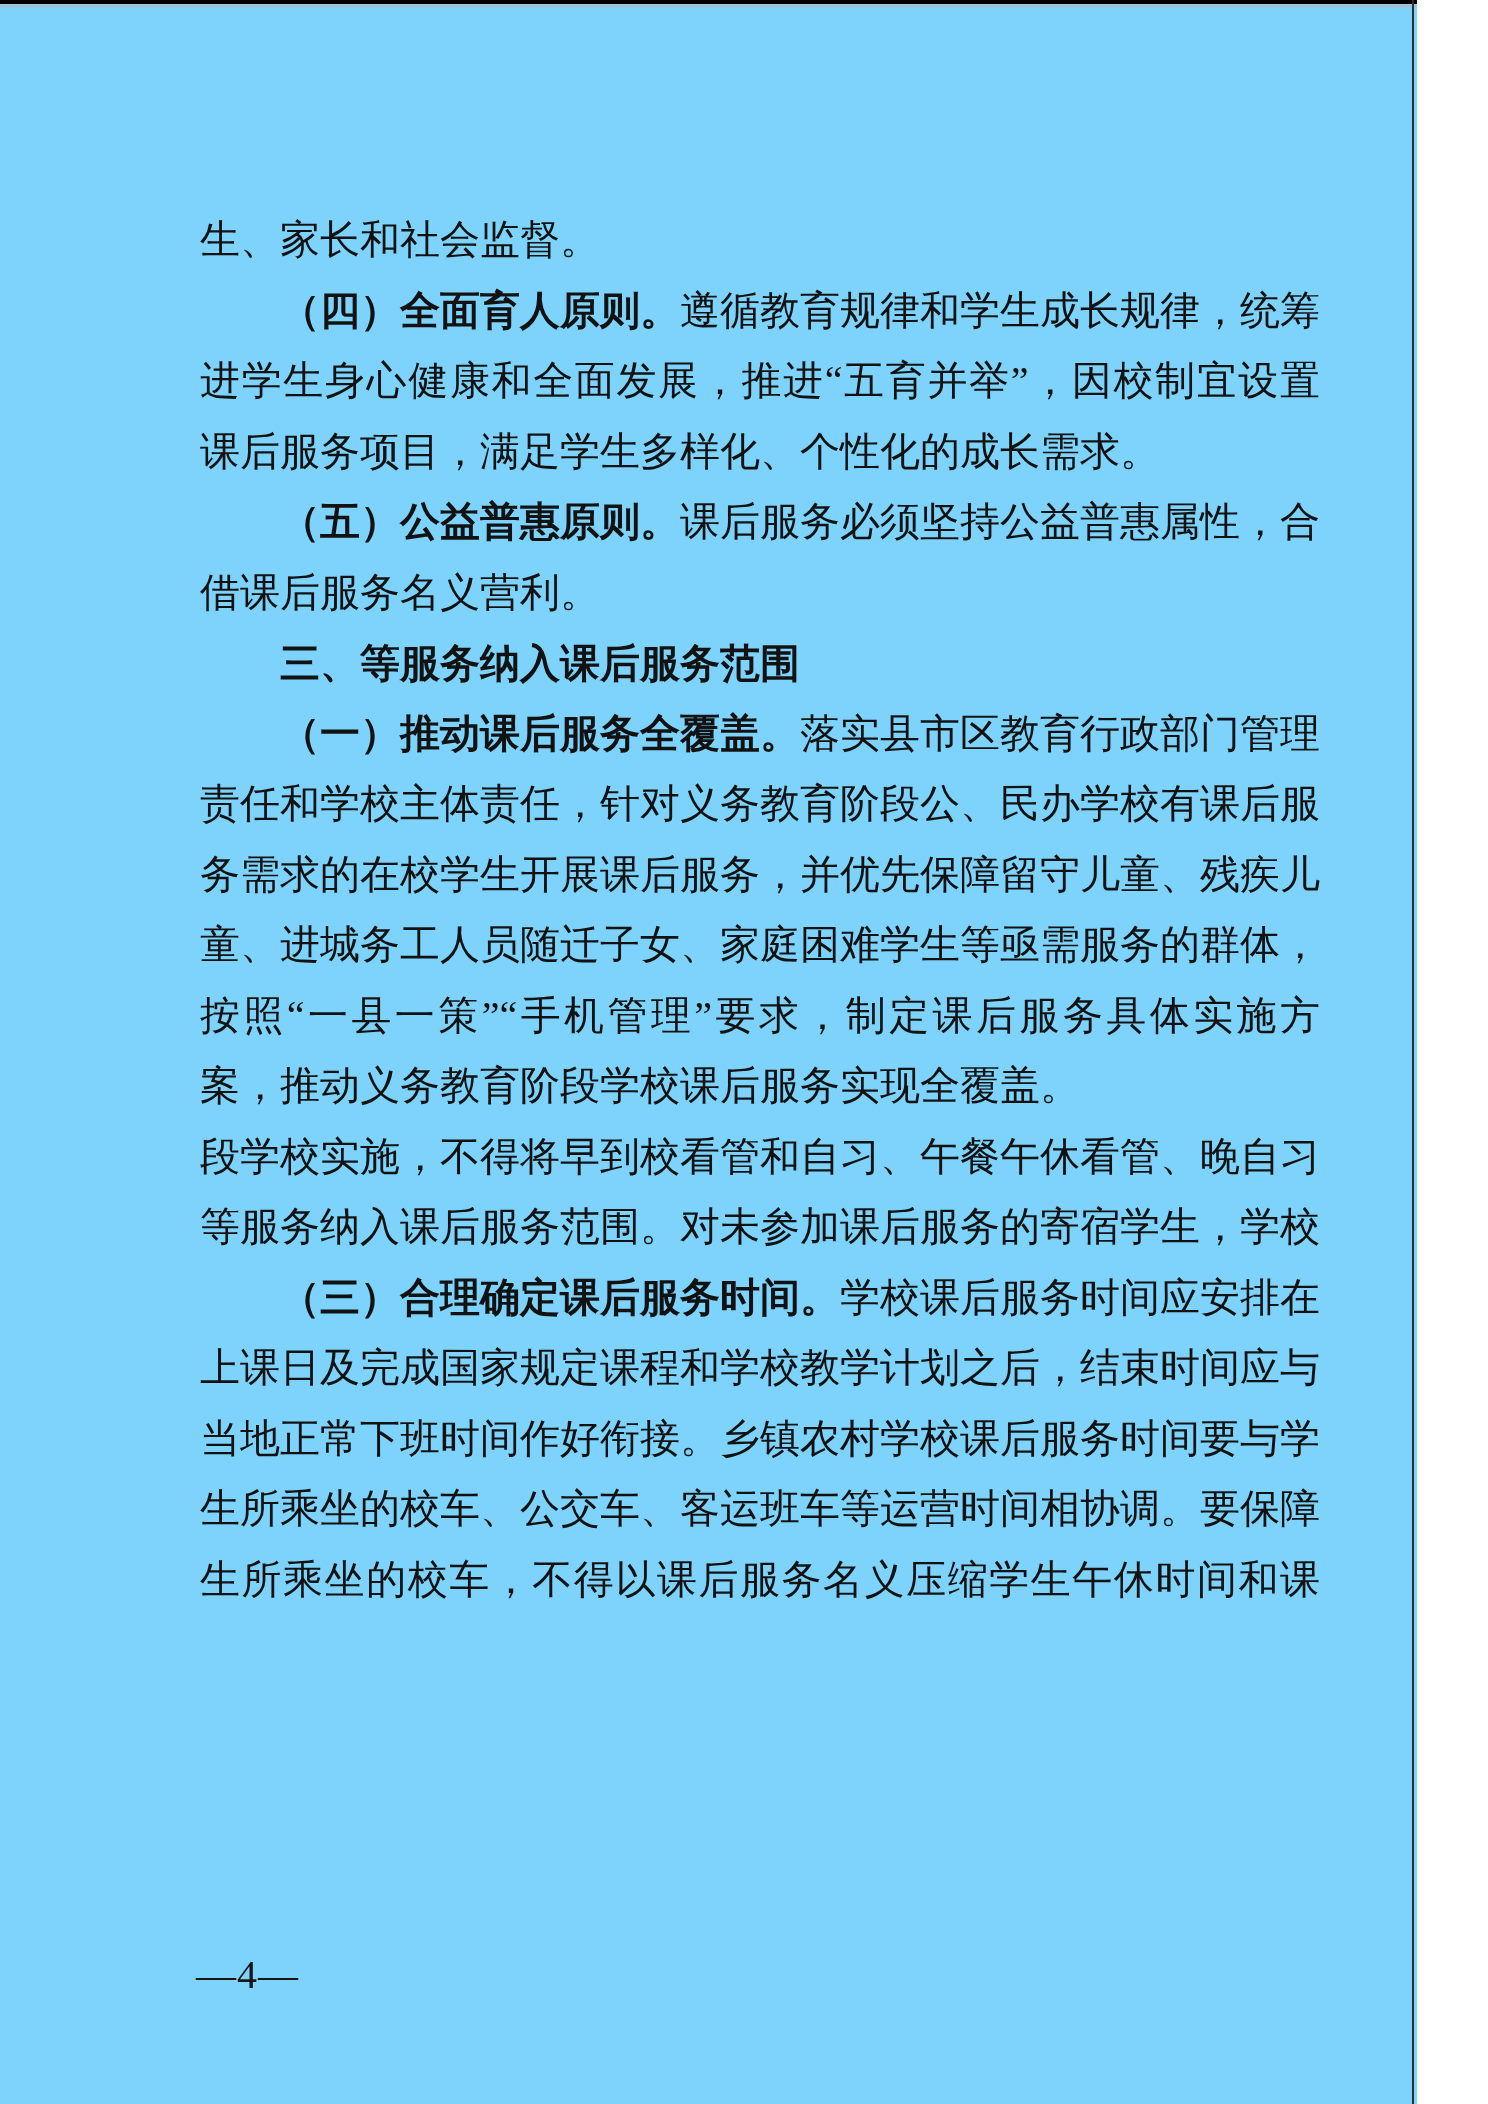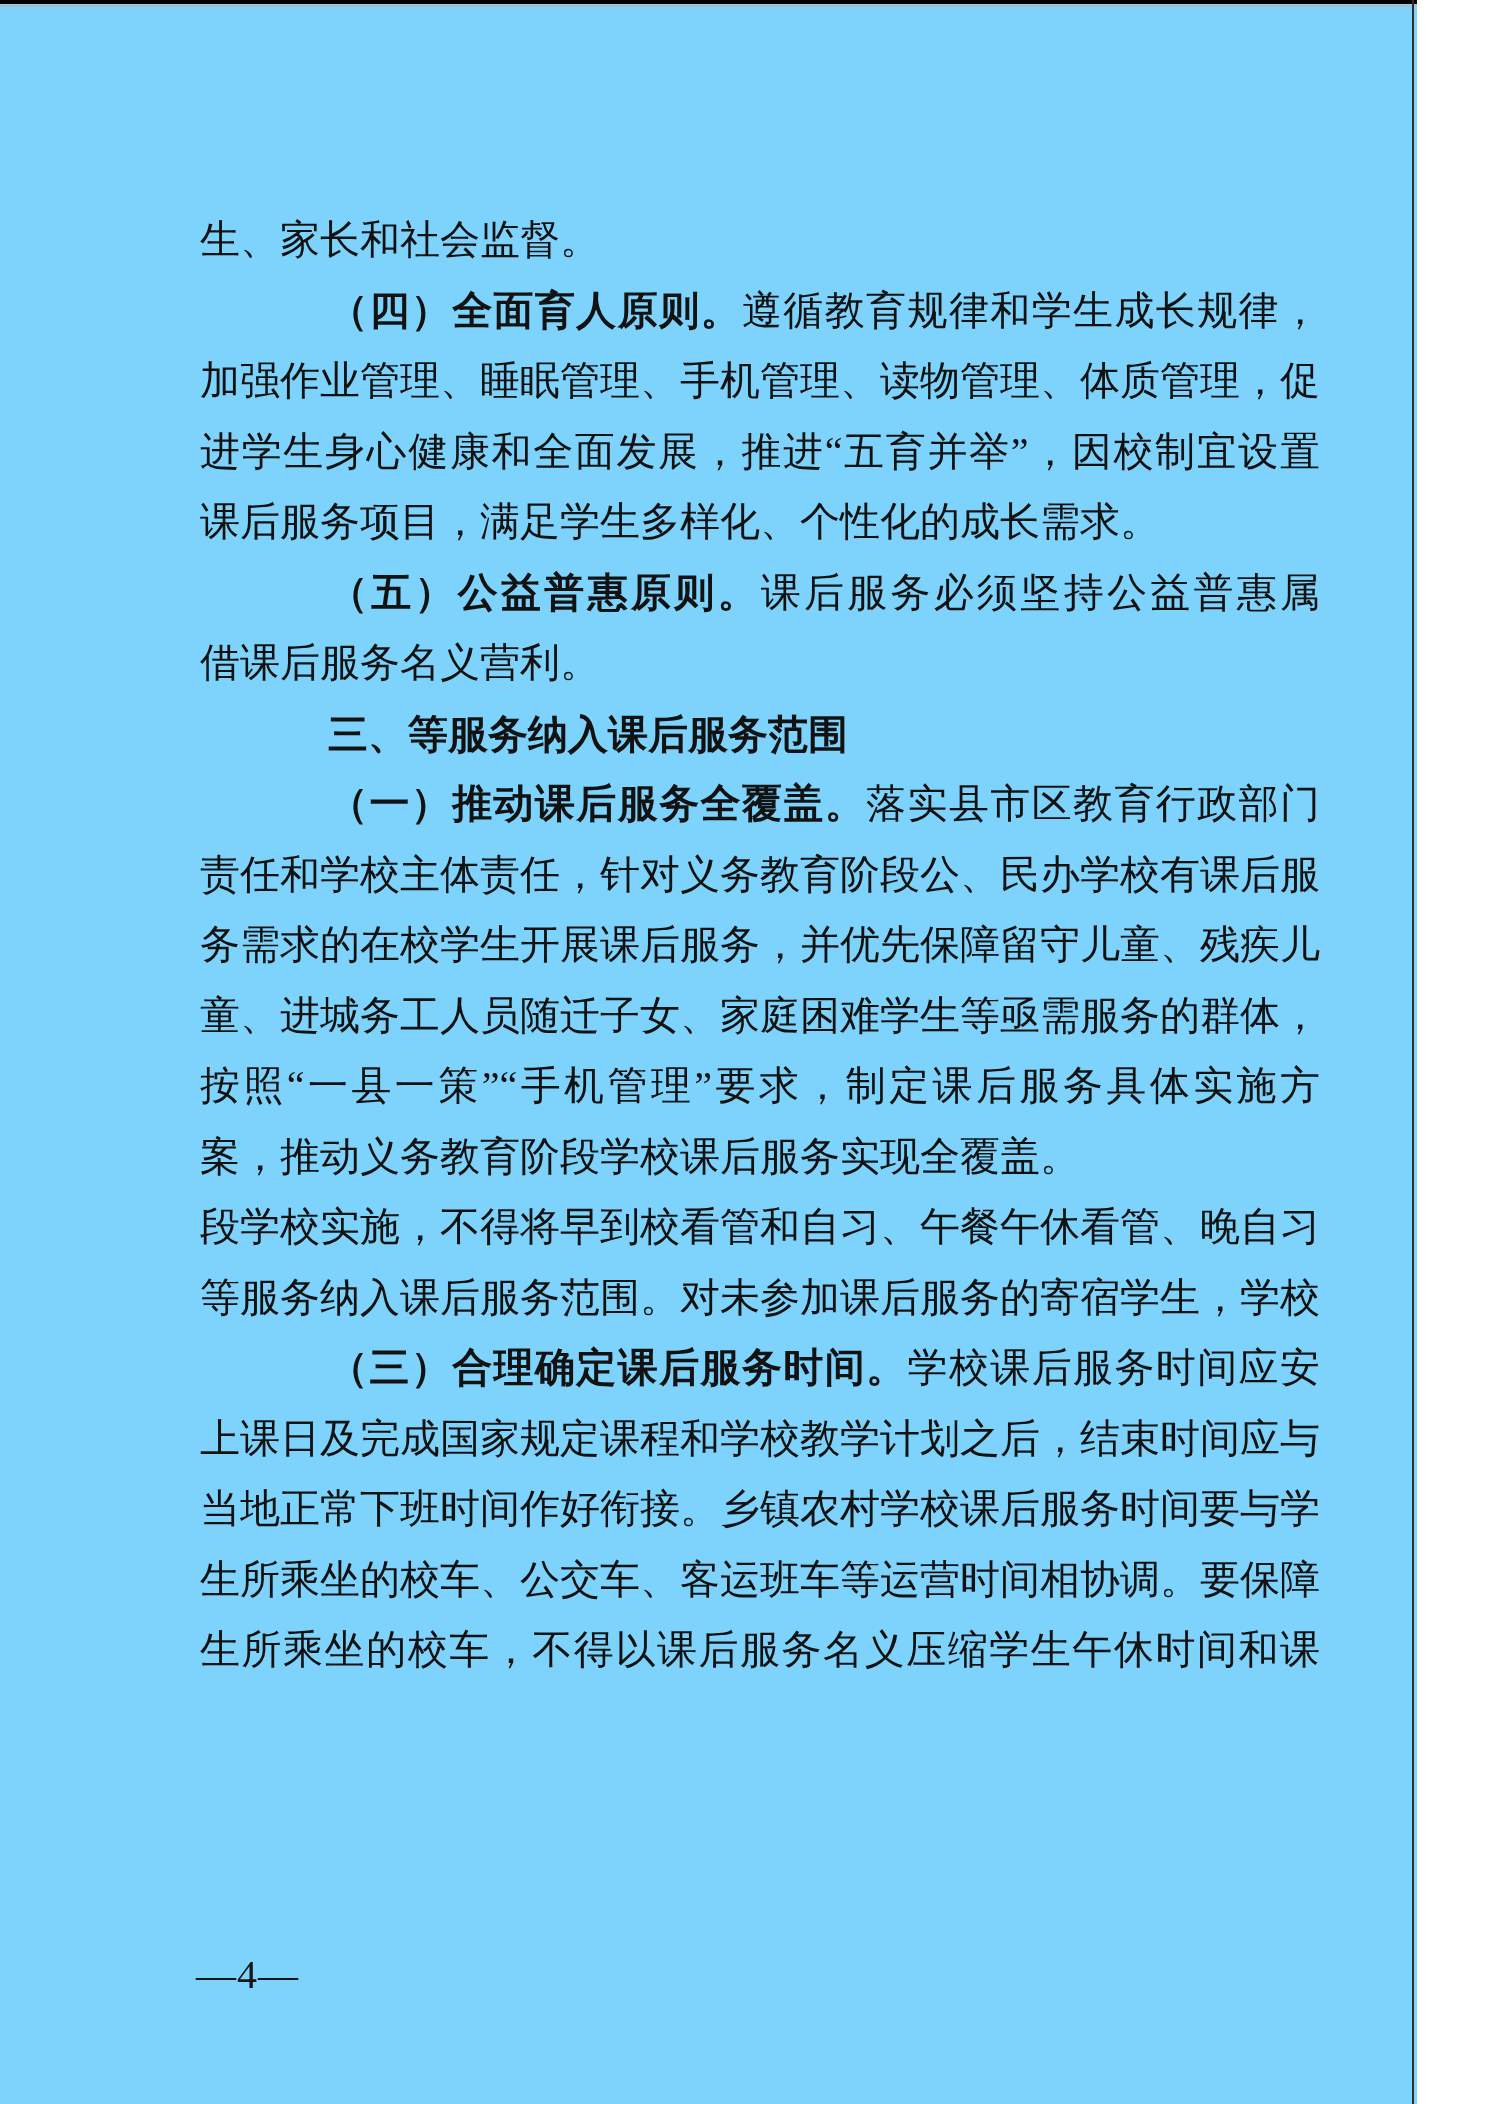--- a/index.html
+++ b/index.html
@@ -40,21 +40,21 @@
     line-height: 70.5px;
     font-size: 40px;
     overflow: hidden;
     white-space: normal;
   }
   .line.justify {
     text-align: justify;
     text-align-last: justify;
   }
   .line.indent { padding-left: 80px; }
-  .line .lead { font-weight: bold; margin-left: 48px; }
+  .line .lead { font-weight: bold; }
   .line.heiti {
     font-family: "Liberation Sans", "DejaVu Sans", sans-serif;
     font-weight: 800;
   }
   .page-number {
     position: absolute;
     left: 196px;
     top: 1952px;
     font-size: 40px;
     line-height: 46px;
@@ -66,21 +66,20 @@
 <body>
 
 <div class="page">
   <div class="scan-top-edge"></div>
   <div class="scan-top-shadow"></div>
   <div class="scan-right-edge"></div>
 
   <div class="doc-body">
       <div class="line"><span class="plain">生、家长和社会监督。</span></div>
       <div class="line justify indent"><span class="lead">（四）全面育人原则。</span><span class="plain">遵循教育规律和学生成长规律，统筹</span></div>
-      <div class="line justify"><span class="plain">加强作业管理、睡眠管理、手机管理、读物管理、体质管理，促</span></div>
       <div class="line justify"><span class="plain">进学生身心健康和全面发展，推进“五育并举”，因校制宜设置</span></div>
       <div class="line"><span class="plain">课后服务项目，满足学生多样化、个性化的成长需求。</span></div>
       <div class="line justify indent"><span class="lead">（五）公益普惠原则。</span><span class="plain">课后服务必须坚持公益普惠属性，合</span></div>
       <div class="line"><span class="plain">借课后服务名义营利。</span></div>
       <div class="line indent heiti"><span class="lead">三、等服务纳入课后服务范围</span></div>
       <div class="line justify indent"><span class="lead">（一）推动课后服务全覆盖。</span><span class="plain">落实县市区教育行政部门管理</span></div>
       <div class="line justify"><span class="plain">责任和学校主体责任，针对义务教育阶段公、民办学校有课后服</span></div>
       <div class="line justify"><span class="plain">务需求的在校学生开展课后服务，并优先保障留守儿童、残疾儿</span></div>
       <div class="line justify"><span class="plain">童、进城务工人员随迁子女、家庭困难学生等亟需服务的群体，</span></div>
       <div class="line justify"><span class="plain">按照“一县一策”“手机管理”要求，制定课后服务具体实施方</span></div>

